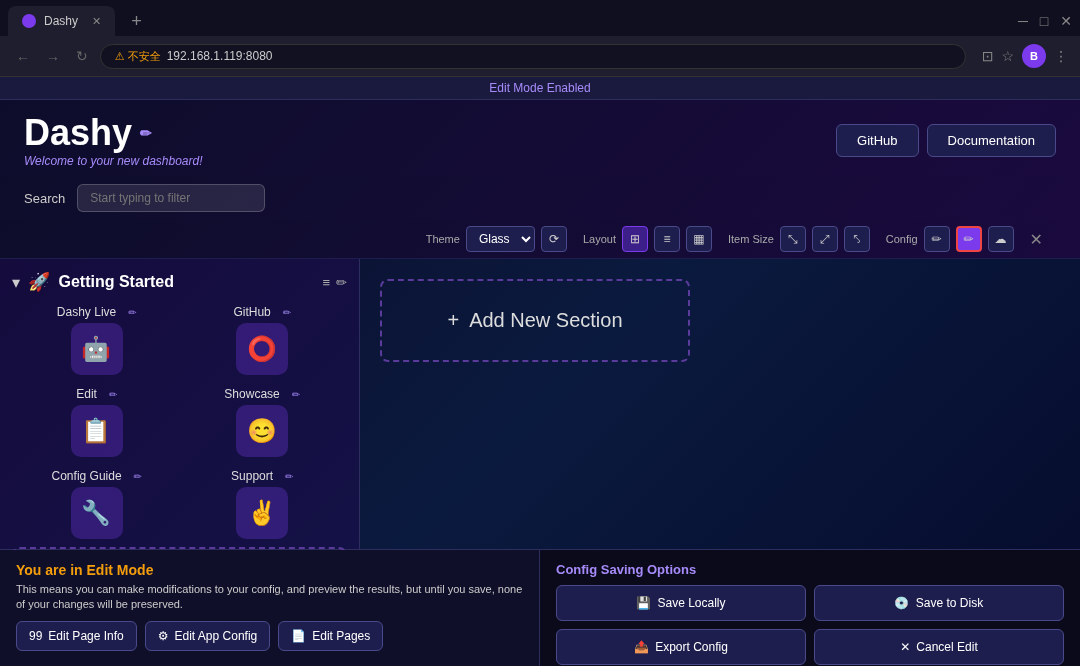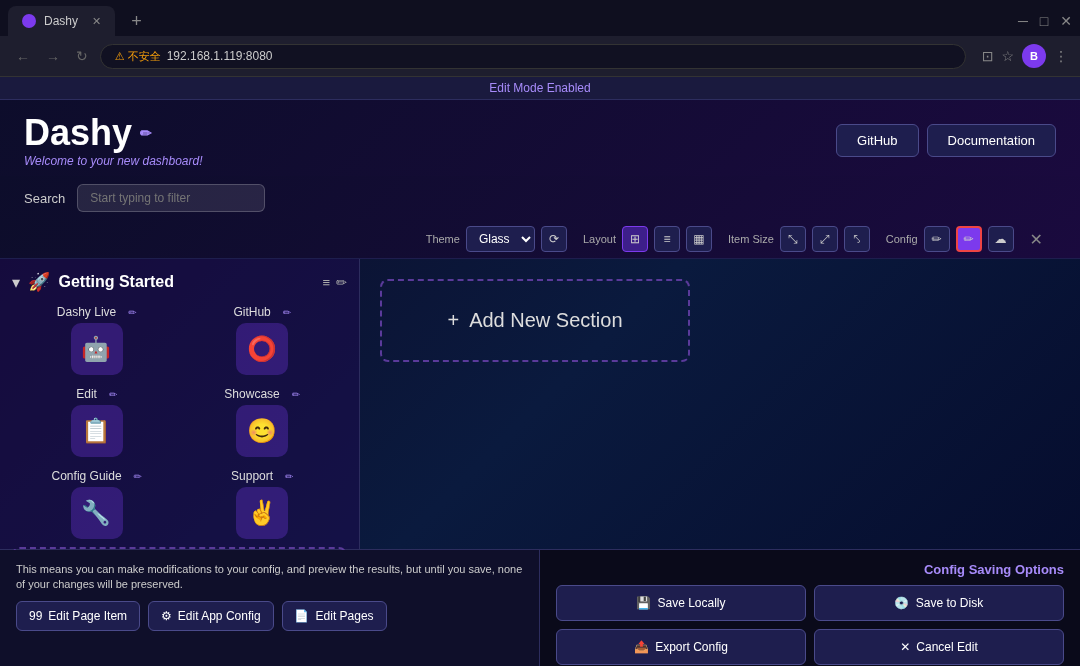--- a/index.html
+++ b/index.html
@@ -407,21 +407,20 @@
       gap: 6px;
     }
     .bottom-right {
       padding: 12px 16px;
     }
     .config-saving-title {
       font-size: 13px;
       font-weight: 700;
       color: #a78bfa;
       margin-bottom: 8px;
-      text-align: right;
     }
     .config-btn-grid {
       display: grid;
       grid-template-columns: 1fr 1fr;
       gap: 8px;
     }
     .config-btn {
       background: #1e1e4e;
       border: 1px solid #4a4a8a;
       color: white;
@@ -588,25 +587,26 @@
   <div class="main-area">
     <div class="add-section-btn">
       <span>+</span>
       <span>Add New Section</span>
     </div>
   </div>
 </div>
 
 <div class="bottom-panel">
   <div class="bottom-left">
+    <div class="edit-mode-title">You are in Edit Mode</div>
     <div class="edit-mode-desc">This means you can make modifications to your config, and preview the results, but until you save, none of your changes will be preserved.</div>
     <div class="edit-buttons-row">
       <button class="edit-btn">
         <span>99</span>
-        <span>Edit Page Item</span>
+        <span>Edit Page Info</span>
       </button>
       <button class="edit-btn">
         <span>⚙</span>
         <span>Edit App Config</span>
       </button>
       <button class="edit-btn">
         <span>📄</span>
         <span>Edit Pages</span>
       </button>
     </div>

